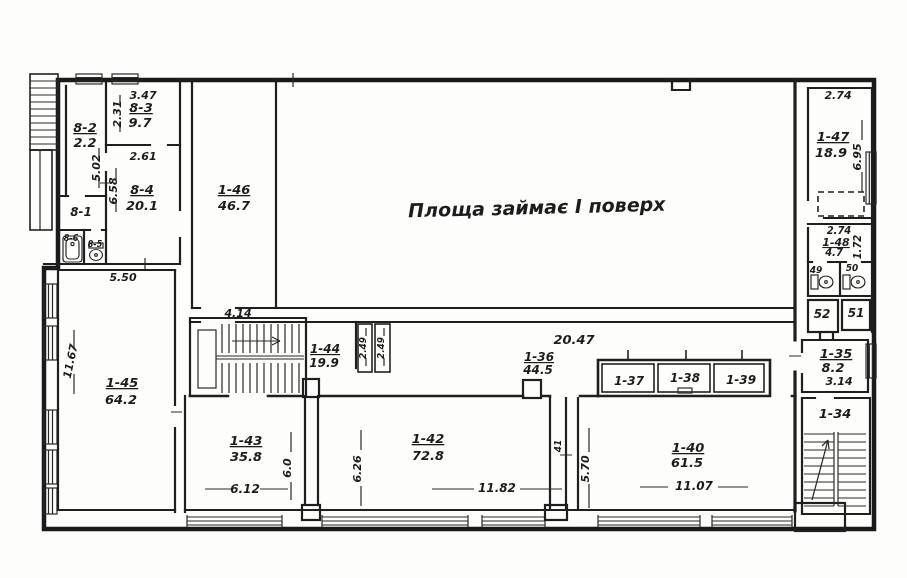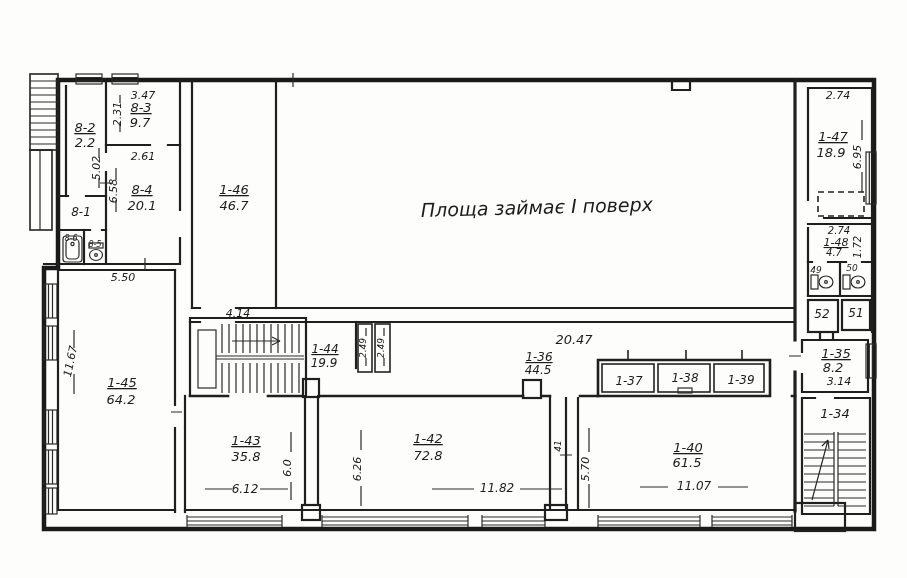--- a/index.html
+++ b/index.html
@@ -1,19 +1,20 @@
 <!DOCTYPE html>
 <html><head>
 <meta charset="utf-8">
 <style>
   html,body{margin:0;padding:0;background:#ffffff;}
   .page{
     width:907px;height:578px;position:relative;
     background:#fdfdfb;overflow:hidden;
     font-family:"DejaVu Sans",sans-serif;
+    font-weight:bold;
   }
   svg{position:absolute;left:0;top:0;}
   .hw{font-family:"DejaVu Sans",sans-serif;font-style:italic;fill:#1c1c1c;}
   .uid{text-decoration:underline;}
   .stroke-ext{stroke:#1a1a1a;stroke-width:4.5;fill:none;stroke-linecap:square;}
   .stroke-wall{stroke:#1f1f1f;stroke-width:2.2;fill:none;stroke-linecap:square;}
   .stroke-med{stroke:#222;stroke-width:1.6;fill:none;}
   .stroke-thin{stroke:#2a2a2a;stroke-width:1.2;fill:none;}
 </style>
 </head>

